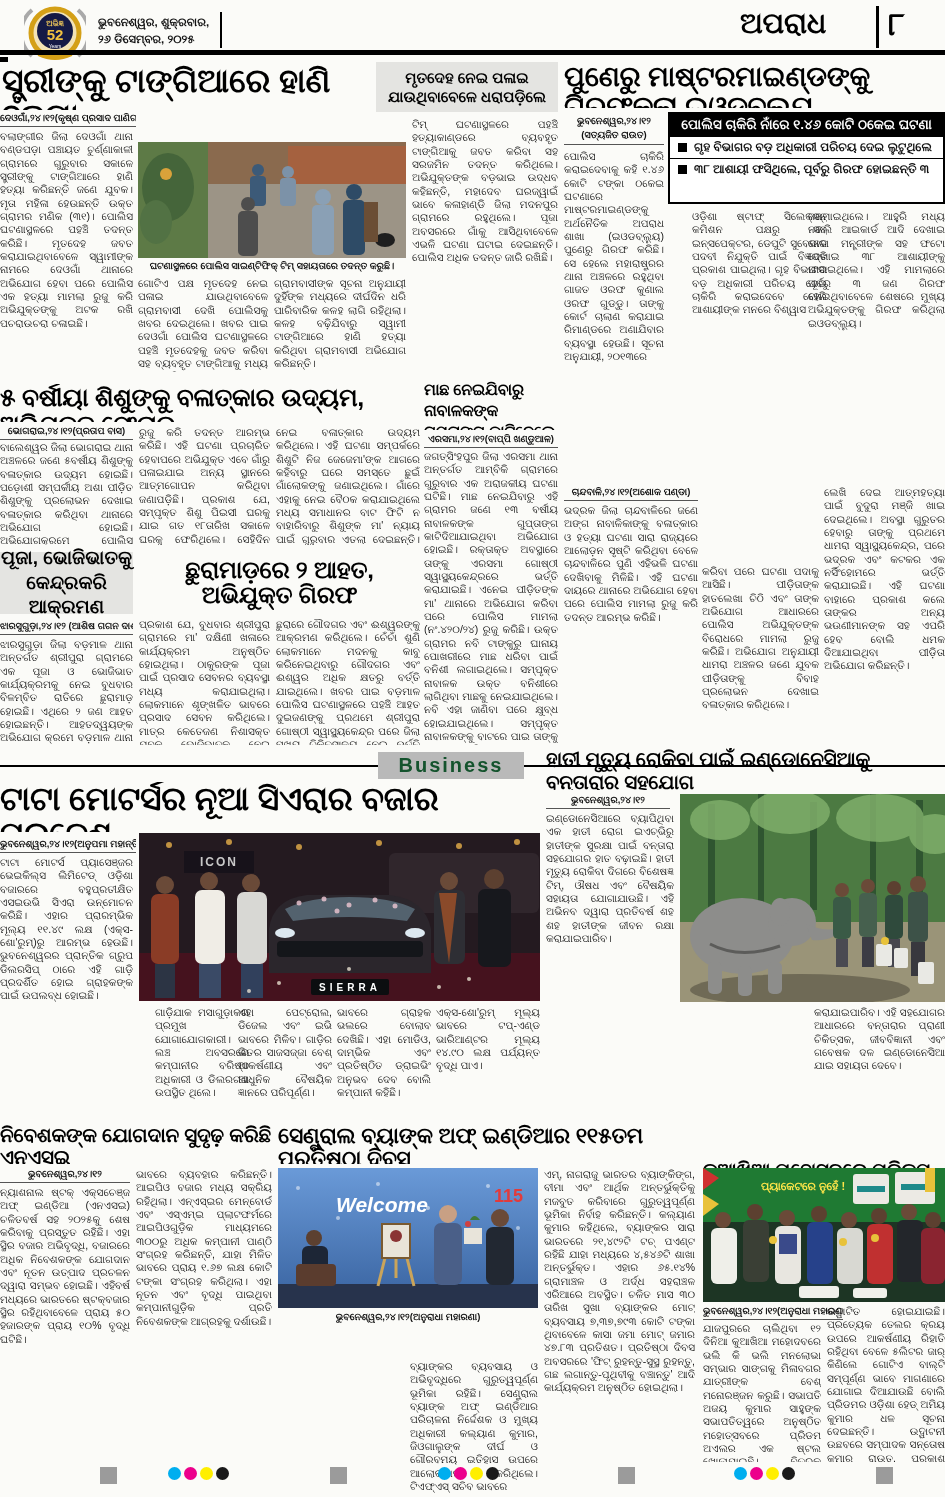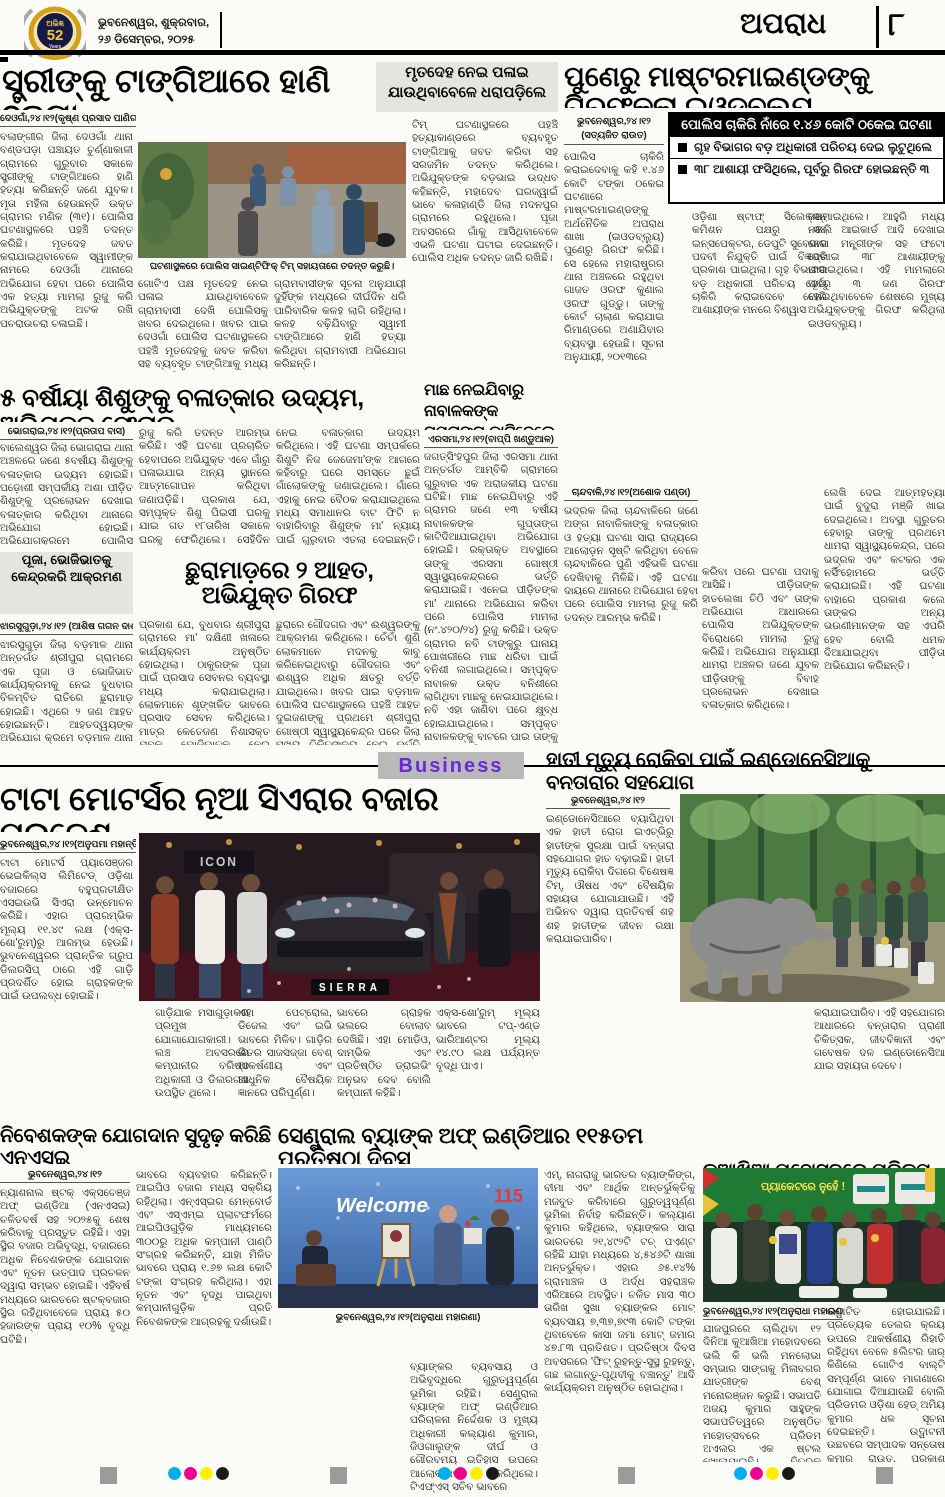--- a/index.html
+++ b/index.html
@@ -4,32 +4,32 @@
 <style>
   html,body{margin:0;padding:0;background:#d9d9d4;}
   .page{position:relative;width:945px;height:1497px;margin:0 auto;background:#fbfbf8;
         font-family:"Liberation Sans","DejaVu Sans",sans-serif;color:#111;overflow:hidden;}
   .abs{position:absolute;box-sizing:border-box;}
   .hl{font-weight:700;color:#000;line-height:1.06;letter-spacing:-0.3px;overflow:hidden;}
   .hl.center{text-align:center;}
   .body{font-size:10.5px;line-height:1.27;text-align:justify;overflow:hidden;color:#181818;}
   .byline{font-size:9.5px;font-weight:700;text-align:center;border-bottom:1px solid #555;
           padding-bottom:2px;overflow:hidden;white-space:nowrap;}
-  .kicker{background:#e4e4e1;display:flex;flex-direction:column;justify-content:flex-start;
+  .kicker{background:#e4e4e1;display:flex;flex-direction:column;justify-content:center;
           text-align:center;font-weight:700;line-height:1.3;color:#000;}
   .caption{font-size:9.5px;font-weight:700;text-align:center;overflow:hidden;white-space:nowrap;}
   .rule{background:#000;}
   .newsbox{border:2px solid #000;background:#fff;display:flex;flex-direction:column;}
   .newsbox-title{background:#000;color:#fff;font-weight:700;font-size:13.5px;text-align:center;
                  padding:4px 2px;line-height:1.1;}
   .newsbox-item{font-size:12px;font-weight:700;padding:4px 8px 3px 8px;display:flex;
                 align-items:center;gap:7px;line-height:1.15;}
   .newsbox-item + .newsbox-item{border-top:1.5px solid #000;}
   .sqbullet{width:9px;height:9px;background:#000;flex:0 0 auto;}
-  .bizlabel{background:#b9b9b9;color:#6d28d9;font-weight:700;font-size:20px;letter-spacing:2px;
+  .bizlabel{background:#b9b9b9;color:#14532d;font-weight:700;font-size:20px;letter-spacing:2px;
             display:flex;align-items:center;justify-content:center;text-align:center;}
   .regsq{width:17px;height:17px;background:#9b9b9b;}
   .dot{width:13px;height:13px;border-radius:50%;position:absolute;top:2px;}
   photo,svg{display:block;}
 </style>
 </head>
 <body>
 
 <div class="page">
 
@@ -128,21 +128,21 @@
   <div class="abs hl" style="left:0;top:384px;width:420px;height:38px;font-size:25px;">୫ ବର୍ଷୀୟା ଶିଶୁଙ୍କୁ ବଳାତ୍କାର ଉଦ୍ୟମ, ଅଭିଯୁକ୍ତ ଫେରାର</div>
   <div class="abs byline" style="left:0;top:425px;width:133px;">ଭୋଗରାଇ,୨୪।୧୨(ପ୍ରତାପ ବାସ)</div>
   <div class="abs body" style="left:0;top:441px;width:133px;height:104px;">ବାଲେଶ୍ୱର ଜିଲା ଭୋଗରାଇ ଥାନା ଅଞ୍ଚଳରେ ଜଣେ ୫ବର୍ଷୀୟ ଶିଶୁଙ୍କୁ ବଳାତ୍କାର ଉଦ୍ୟମ ହୋଇଛି। ପଡ଼ୋଶୀ ସମ୍ପର୍କୀୟ ଅଶା ପୀଡ଼ିତ ଶିଶୁଙ୍କୁ ପ୍ରଲୋଭନ ଦେଖାଇ ବଳାତ୍କାର କରିଥିବା ଥାନାରେ ଅଭିଯୋଗ ହୋଇଛି। ଅଭିଯୋଗକ୍ରମେ ପୋଲିସ ନାଇଦେଲି ଗ୍ରାମର ସୁଧୀର ମଣ୍ଡଳଙ୍କ ନାମରେ ଏକ ମାମଲା(ନଂ. ୩୧୬୩/୨୪)</div>
   <div class="abs body" style="left:139px;top:426px;width:131px;height:119px;">ରୁଜୁ କରି ତଦନ୍ତ ଆରମ୍ଭ କରିଛି। ଏହି ଘଟଣା ପ୍ରଚାରିତ ହେବାପରେ ଅଭିଯୁକ୍ତ ଏବେ ଗାଁରୁ ପଳାଇଯାଇ ଅନ୍ୟ ସ୍ଥାନରେ ଆତ୍ମଗୋପନ କରିଥିବା ଜଣାପଡ଼ିଛି। ପ୍ରକାଶ ଯେ, ସମ୍ପୃକ୍ତ ଶିଶୁ ପିଇସୀ ଘରକୁ ଯାଇ ଗତ ୧୮ତାରିଖ ସକାଳେ ଘରକୁ ଫେରିଥିଲେ। ସେହିଦିନ ଅପରାହ୍ନରେ ଅଭିଯୁକ୍ତ ଶିଶୁଙ୍କୁ ପ୍ରଲୋଭନ ଦେଖାଇ ଏକ ଭଙ୍ଗା ଦୋକାନ ଘରକୁ</div>
   <div class="abs body" style="left:276px;top:426px;width:144px;height:119px;">ନେଇ ବଳାତ୍କାର ଉଦ୍ୟମ କରିଥିଲେ। ଏହି ଘଟଣା ସମ୍ପର୍କରେ ଶିଶୁଟି ନିଜ ଜେଜେମା'ଙ୍କ ଆଗରେ କହିବାରୁ ଘରେ ସମସ୍ତେ ଛୁଇଁ ଗାଁଲୋକଙ୍କୁ ଜଣାଇଥିଲେ। ଗାଁରେ ଏହାକୁ ନେଇ ବୈଠକ କରାଯାଇଥିଲେ ମଧ୍ୟ ସମାଧାନର ବାଟ ଫିଟି ନ ବାହାରିବାରୁ ଶିଶୁଙ୍କ ମା' ନ୍ୟାୟ ପାଇଁ ଗୁରୁବାର ଏତଲା ଦେଇଛନ୍ତି। ଖୁବ୍ଶୀଘ୍ର ଅଭିଯୁକ୍ତଙ୍କୁ ଗିରଫ କରାଯିବ ବୋଲି ପୋଲିସ କହିଛି।</div>
 
   <div class="abs hl" style="left:424px;top:380px;width:134px;height:50px;font-size:16px;line-height:1.3;">ମାଛ ନେଇଯିବାରୁ ନାବାଳକଙ୍କ ଗୁପ୍ତାଙ୍ଗ କାଟିଦେଲେ</div>
   <div class="abs byline" style="left:424px;top:433px;width:134px;">ଏରସମା,୨୪।୧୨(ବାପ୍ପି ଖଣ୍ଡୁଆଳ)</div>
   <div class="abs body" style="left:424px;top:450px;width:134px;height:295px;">ଜଗତ୍ସିଂହପୁର ଜିଲା ଏରସମା ଥାନା ଅନ୍ତର୍ଗତ ଆମ୍ବିକି ଗ୍ରାମରେ ଗୁରୁବାର ଏକ ଅରାଜକୀୟ ଘଟଣା ଘଟିଛି। ମାଛ ନେଇଯିବାରୁ ଏହି ଗ୍ରାମର ଜଣେ ୧୩ ବର୍ଷୀୟ ନାବାଳକଙ୍କ ଗୁପ୍ତାଙ୍ଗ କାଟିଦିଆଯାଇଥିବା ଅଭିଯୋଗ ହୋଇଛି। ରକ୍ତାକ୍ତ ଅବସ୍ଥାରେ ତାଙ୍କୁ ଏରସମା ଗୋଷ୍ଠୀ ସ୍ୱାସ୍ଥ୍ୟକେନ୍ଦ୍ରରେ ଭର୍ତ୍ତି କରାଯାଇଛି। ଏନେଇ ପୀଡ଼ିତଙ୍କ ମା' ଥାନାରେ ଅଭିଯୋଗ କରିବା ପରେ ପୋଲିସ ମାମଲା (ନଂ.୪୨୦/୨୪) ରୁଜୁ କରିଛି। ଉକ୍ତ ଗ୍ରାମର ନବି ଟାଙ୍କୁରୁ ଘାନାୟ ପୋଖରୀରେ ମାଛ ଧରିବା ପାଇଁ ବନିଶୀ ଲଗାଇଥିଲେ। ସମ୍ପୃକ୍ତ ନାବାଳକ ଉକ୍ତ ବନିଶୀରେ ଲାଗିଥିବା ମାଛକୁ ନେଇଯାଇଥିଲେ। ନବି ଏହା ଜାଣିବା ପରେ କ୍ଷୁବ୍ଧ ହୋଇଯାଇଥିଲେ। ସମ୍ପୃକ୍ତ ନାବାଳକଙ୍କୁ ବାଟରେ ପାଇ ତାଙ୍କୁ ମାଡ଼ ମାରିବା ସହ ଏକ ମାରଣାସ୍ତ୍ରରେ ନବି ତାଙ୍କ ଗୁପ୍ତାଙ୍ଗ କାଟି ଦେଇଥିବା ଅଭିଯୋଗରେ ଦର୍ଶାଯାଇଛି। ଏନେଇ ତଦନ୍ତ ଜାରି ରହିଛି ବୋଲି ଏରସମା ଥାନା ଅଧିକାରୀ ପ୍ରେମଚିତ ଦାସ କହିଛନ୍ତି।</div>
 
-  <div class="abs kicker" style="left:0;top:552px;width:133px;height:62px;font-size:13px;">
+  <div class="abs kicker" style="left:0;top:552px;width:133px;height:62px;font-size:19px;">
     <div>ପୂଜା, ଭୋଜିଭାତକୁ</div>
     <div>କେନ୍ଦ୍ରକରି ଆକ୍ରମଣ</div>
   </div>
   <div class="abs hl center" style="left:139px;top:550px;width:281px;height:64px;font-size:24px;display:flex;align-items:center;justify-content:center;">ଛୁରାମାଡ଼ରେ ୨ ଆହତ, ଅଭିଯୁକ୍ତ ଗିରଫ</div>
   <div class="abs byline" style="left:0;top:620px;width:133px;">ଝାରସୁଗୁଡ଼ା,୨୪।୧୨ (ଆଶିଷ ଗଗନ ଦାଶ)</div>
   <div class="abs body" style="left:0;top:638px;width:133px;height:107px;">ଝାରସୁଗୁଡ଼ା ଜିଲା ବଡ଼ମାଳ ଥାନା ଅନ୍ତର୍ଗତ ଶ୍ରୀପୁରା ଗ୍ରାମରେ ଏକ ପୂଜା ଓ ଭୋଜିଭାତ କାର୍ଯ୍ୟକ୍ରମକୁ ନେଇ ବୁଧବାର ବିଳମ୍ବିତ ରାତିରେ ଛୁରାମାଡ଼ ହୋଇଛି। ଏଥିରେ ୨ ଜଣ ଆହତ ହୋଇଛନ୍ତି। ଆହତଦ୍ୱୟଙ୍କ ଅଭିଯୋଗ କ୍ରମେ ବଡ଼ମାଳ ଥାନା ପୋଲିସ ନଂ.୪୦୪/୨୪ରେ ଏକ ମାମଲା ରୁଜୁ କରି ଅଭିଯୁକ୍ତ ମଦନ ସେଠଙ୍କୁ ଗିରଫ ପରେ ଗୁରୁବାର କୋର୍ଟଚାଲାଣ କରିଛି।</div>
   <div class="abs body" style="left:139px;top:618px;width:131px;height:127px;">ପ୍ରକାଶ ଯେ, ବୁଧବାର ଶ୍ରୀପୁରା ଗ୍ରାମରେ ମା' ଦକ୍ଷିଣୀ ଖଳାରେ କାର୍ଯ୍ୟକ୍ରମ ଅନୁଷ୍ଠିତ ହୋଇଥିଲା। ଠାକୁରଙ୍କ ପୂଜା ପାଇଁ ପ୍ରସାଦ ସେବନର ବ୍ୟବସ୍ଥା ମଧ୍ୟ କରାଯାଇଥିଲା। ଲୋକମାନେ ଶୃଙ୍ଖଳିତ ଭାବରେ ପ୍ରସାଦ ସେବନ କରିଥିଲେ। ମାତ୍ର କେତେଜଣ ନିଶାସକ୍ତ ଯୁବକ ଭୋଜିଭାତକୁ ନେଇ ପ୍ରଶ୍ନ ଉଠାଇ ଆୟୋଜକଙ୍କ ସହିତ ଯୁକ୍ତିତର୍କରେ କରିଥିଲେ। ଫଳରେ ସେମାନଙ୍କ ମଧ୍ୟରେ ଗଣ୍ଡଗୋଳ ହୋଇଥିଲା। ଏଥିରେ ରାଗିଯାଇ ମଦନ ପାଖରେ ଥିବା ଏକ</div>
   <div class="abs body" style="left:276px;top:618px;width:144px;height:127px;">ଛୁରାରେ ଗୌଦଗର ଏବଂ ଈଶ୍ୱରଙ୍କୁ ଆକ୍ରମଣ କରିଥିଲେ। ଚେଁଚାଁ ଶୁଣି ଲୋକମାନେ ମଦନକୁ କାବୁ କରିନେଇଥିବାରୁ ଗୌଦଗର ଏବଂ ଈଶ୍ୱର ଅଧିକ କ୍ଷତରୁ ବର୍ତ୍ତି ଯାଇଥିଲେ। ଖବର ପାଇ ବଡ଼ମାଳ ପୋଲିସ ଘଟଣାସ୍ଥଳରେ ପହଞ୍ଚି ଆହତ ଦୁଇଜଣଙ୍କୁ ପ୍ରଥମେ ଶ୍ରୀପୁରା ଗୋଷ୍ଠୀ ସ୍ୱାସ୍ଥ୍ୟକେନ୍ଦ୍ର ପରେ ଜିଲା ମୁଖ୍ୟ ଚିକିତ୍ସାଳୟ ନେଇ ଭର୍ତ୍ତି କରାଇଥିଲା। ବର୍ତ୍ତମାନ ଆହତ ଦୁଇଜଣ ସୁସ୍ଥ ଅଛନ୍ତି ବୋଲି ପୋଲିସ ମାମଲା ରୁଜୁକରି ଅଭିଯୁକ୍ତ ମଦନଙ୍କୁ ଧରିଛି।</div>
 
   <div class="abs byline" style="left:564px;top:486px;width:134px;">ଚାନ୍ଦବାଳି,୨୪।୧୨(ଅଶୋକ ପଣ୍ଡା)</div>

